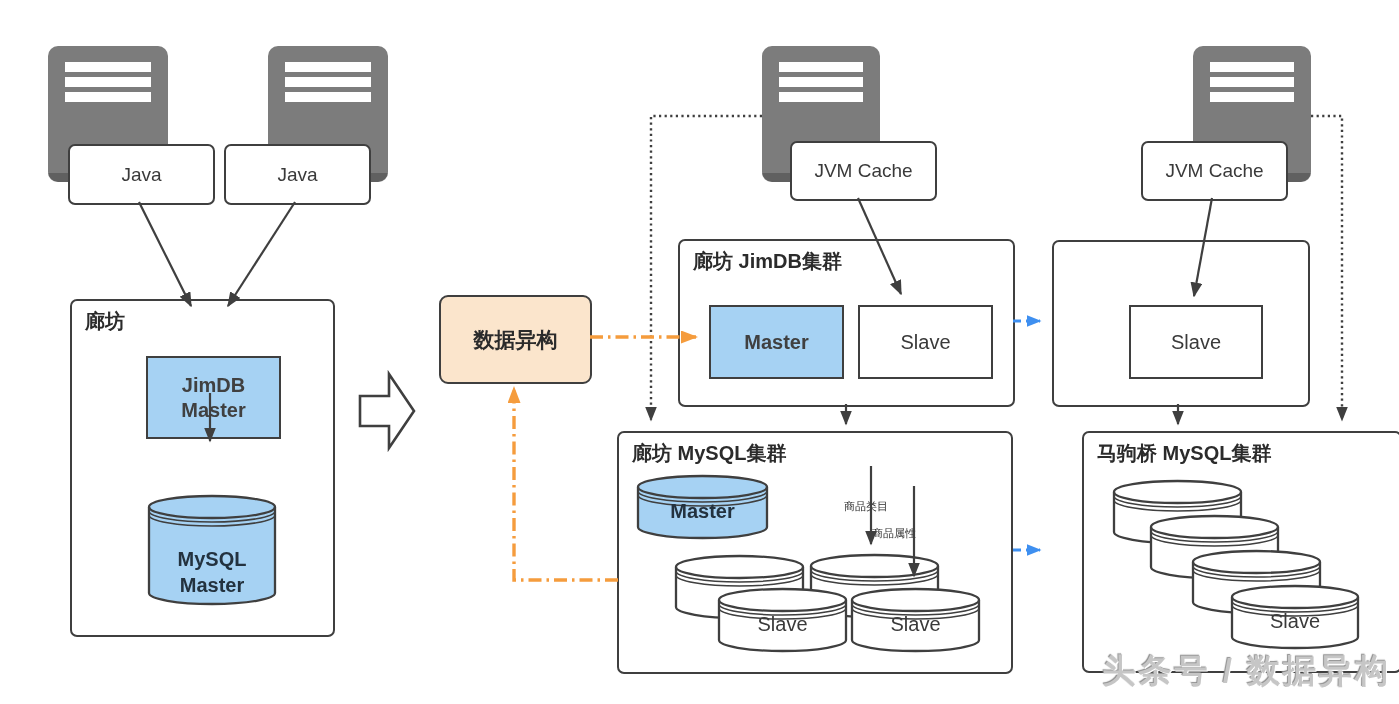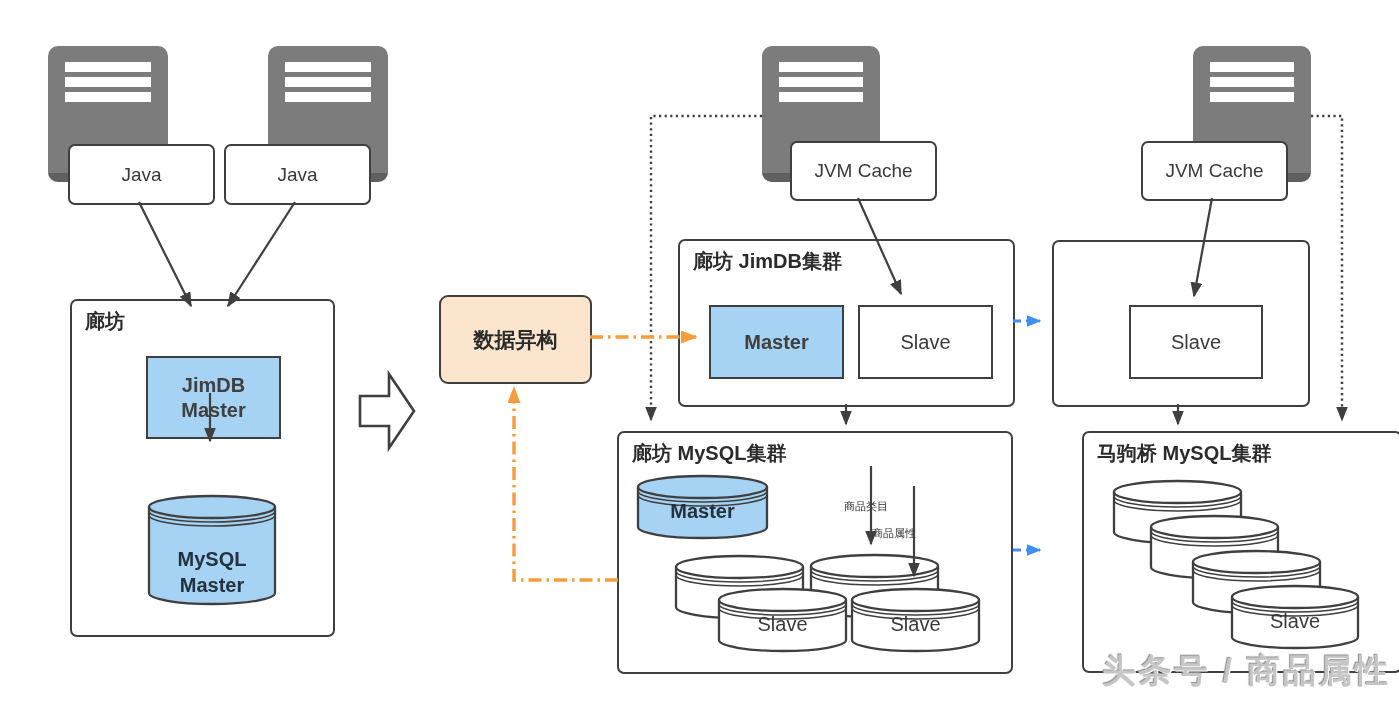--- a/index.html
+++ b/index.html
@@ -187,21 +187,21 @@
       <path d="M2 13 A63 11 0 0 1 128 13 L128 53 A63 11 0 0 1 2 53 Z" fill="#ffffff"></path>
       <path d="M2 17 A63 11 0 0 0 128 17" fill="none" stroke="#3F3F3F" stroke-width="1.6"></path>
       <path d="M2 21 A63 11 0 0 0 128 21" fill="none" stroke="#3F3F3F" stroke-width="1.6"></path>
       <ellipse cx="65" cy="13" rx="63" ry="11" fill="#ffffff" stroke="#3F3F3F" stroke-width="2.3"></ellipse>
       <path d="M2 13 L2 53 A63 11 0 0 0 128 53 L128 13" fill="none" stroke="#3F3F3F" stroke-width="2.3"></path>
     </svg>
       <span class="cyl-label">Slave</span>
     </div>
   </div>
 
-  <div class="watermark">头条号 / 商品属性</div>
+  <div class="watermark">头条号 / 数据异构</div>
 
   <svg class="overlay" width="1399" height="704" viewBox="0 0 1399 704">
     <defs>
       <marker id="mDark" markerWidth="15" markerHeight="12" refX="13.5" refY="6" orient="auto" markerUnits="userSpaceOnUse">
         <path d="M0,0 L15,6 L0,12 Z" class="fill-dark"></path>
       </marker>
       <marker id="mOrange" markerWidth="17" markerHeight="13" refX="15" refY="6.5" orient="auto" markerUnits="userSpaceOnUse">
         <path d="M0,0 L17,6.5 L0,13 Z" class="fill-orange"></path>
       </marker>
       <marker id="mBlue" markerWidth="15" markerHeight="12" refX="13.5" refY="6" orient="auto" markerUnits="userSpaceOnUse">

